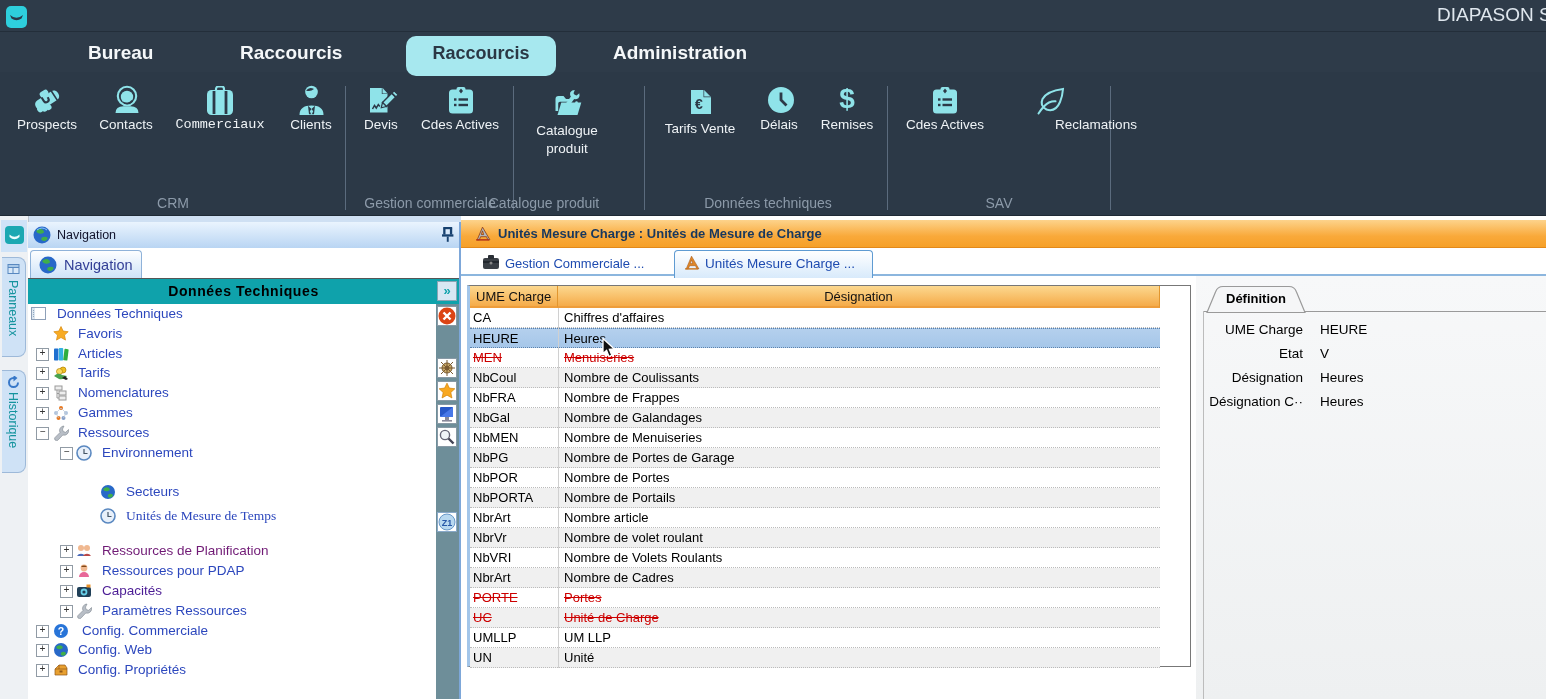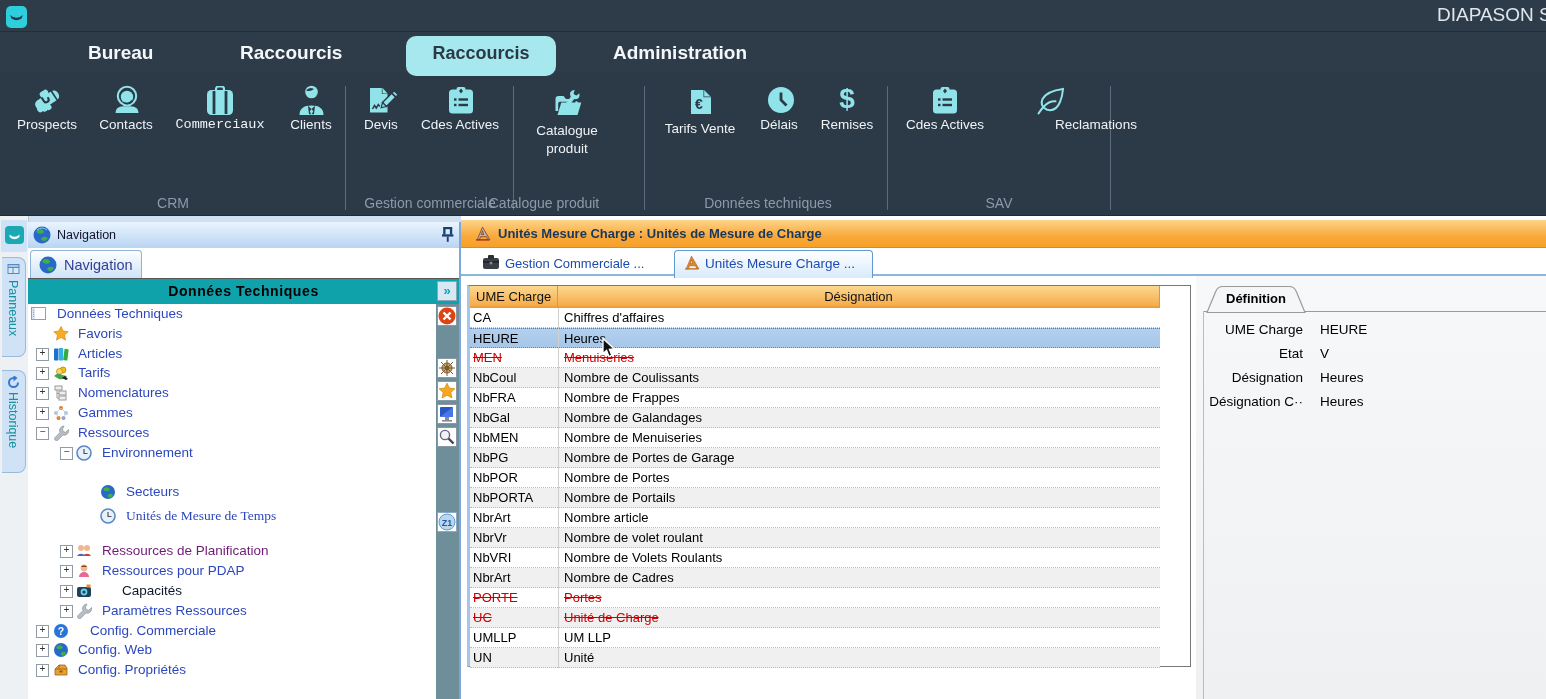--- a/index.html
+++ b/index.html
@@ -379,40 +379,40 @@
 <div class="trow" style="top:276.9px;">
       <div class="pm" style="left:32px;">+</div>
       <span style="position:absolute;left:48px;">
         <svg class="ticon" width="16" height="16" viewBox="0 0 16 16">
           <rect x="1" y="4" width="14" height="10" rx="2" fill="#204058"></rect>
           <circle cx="8" cy="9" r="3.4" fill="#68d0e8"></circle>
           <circle cx="8" cy="9" r="1.6" fill="#204058"></circle>
           <rect x="10.5" y="1.5" width="4" height="3" fill="#e89028"></rect>
         </svg>
       </span>
-      <span class="ttext" style="left:74px;color:#0f172a;margin-left:20px;">Capacités</span>
+      <span class="ttext" style="left:74px;color:#4c1d95;">Capacités</span>
     </div>
 <div class="trow" style="top:296.7px;">
       <div class="pm" style="left:32px;">+</div>
       <span style="position:absolute;left:48px;">
         <svg class="ticon" width="16" height="16" viewBox="0 0 16 16">
           <path d="M11 1 a4.5 4.5 0 0 0 -4 6.5 L2 12.5 a2 2 0 0 0 2.8 2.8 L9.8 10 a4.5 4.5 0 0 0 5.7 -5.5 l-2.8 2.8 l-2.5 -0.7 l-0.7 -2.5 z" fill="#b8bec6" stroke="#808890" stroke-width="0.6"></path>
         </svg>
       </span>
       <span class="ttext" style="left:74px;color:#2c47bd;">Paramètres Ressources</span>
     </div>
 <div class="trow" style="top:316.5px;">
       <div class="pm" style="left:8px;">+</div>
       <span style="position:absolute;left:25px;">
         <svg class="ticon" width="16" height="16" viewBox="0 0 16 16">
           <circle cx="8" cy="8" r="7" fill="#2874d8"></circle>
           <text x="8" y="12" font-size="10.5" font-weight="bold" fill="#fff" text-anchor="middle" font-family="Liberation Sans">?</text>
         </svg>
       </span>
-      <span class="ttext" style="left:62px;color:#2c47bd;">Config. Commerciale</span>
+      <span class="ttext" style="left:54px;color:#2c47bd;">Config. Commerciale</span>
     </div>
 <div class="trow" style="top:336.3px;">
       <div class="pm" style="left:8px;">+</div>
       <span style="position:absolute;left:25px;">
         <svg class="ticon" width="16" height="16" viewBox="0 0 16 16">
           <circle cx="8" cy="8" r="7" fill="#2868c8"></circle>
           <path d="M3 5 q3 -3 6 -1 q2 2 -1 3 q-4 1 -5 -2z M9 10 q4 -1 4 2 q-2 3 -5 1 q-1 -2 1 -3z" fill="#3fae4a"></path>
         </svg>
       </span>
       <span class="ttext" style="left:50px;color:#2c47bd;">Config. Web</span>

